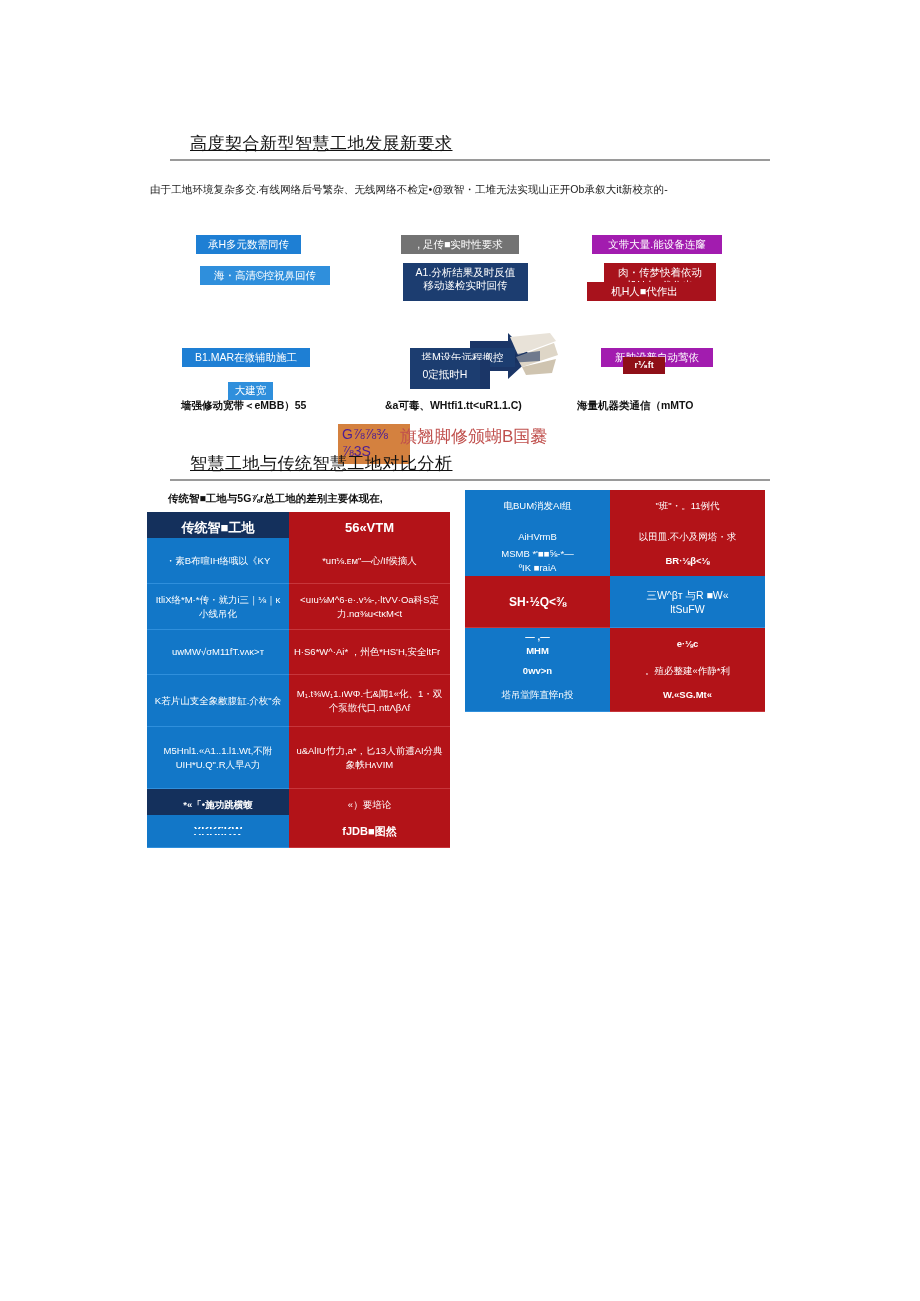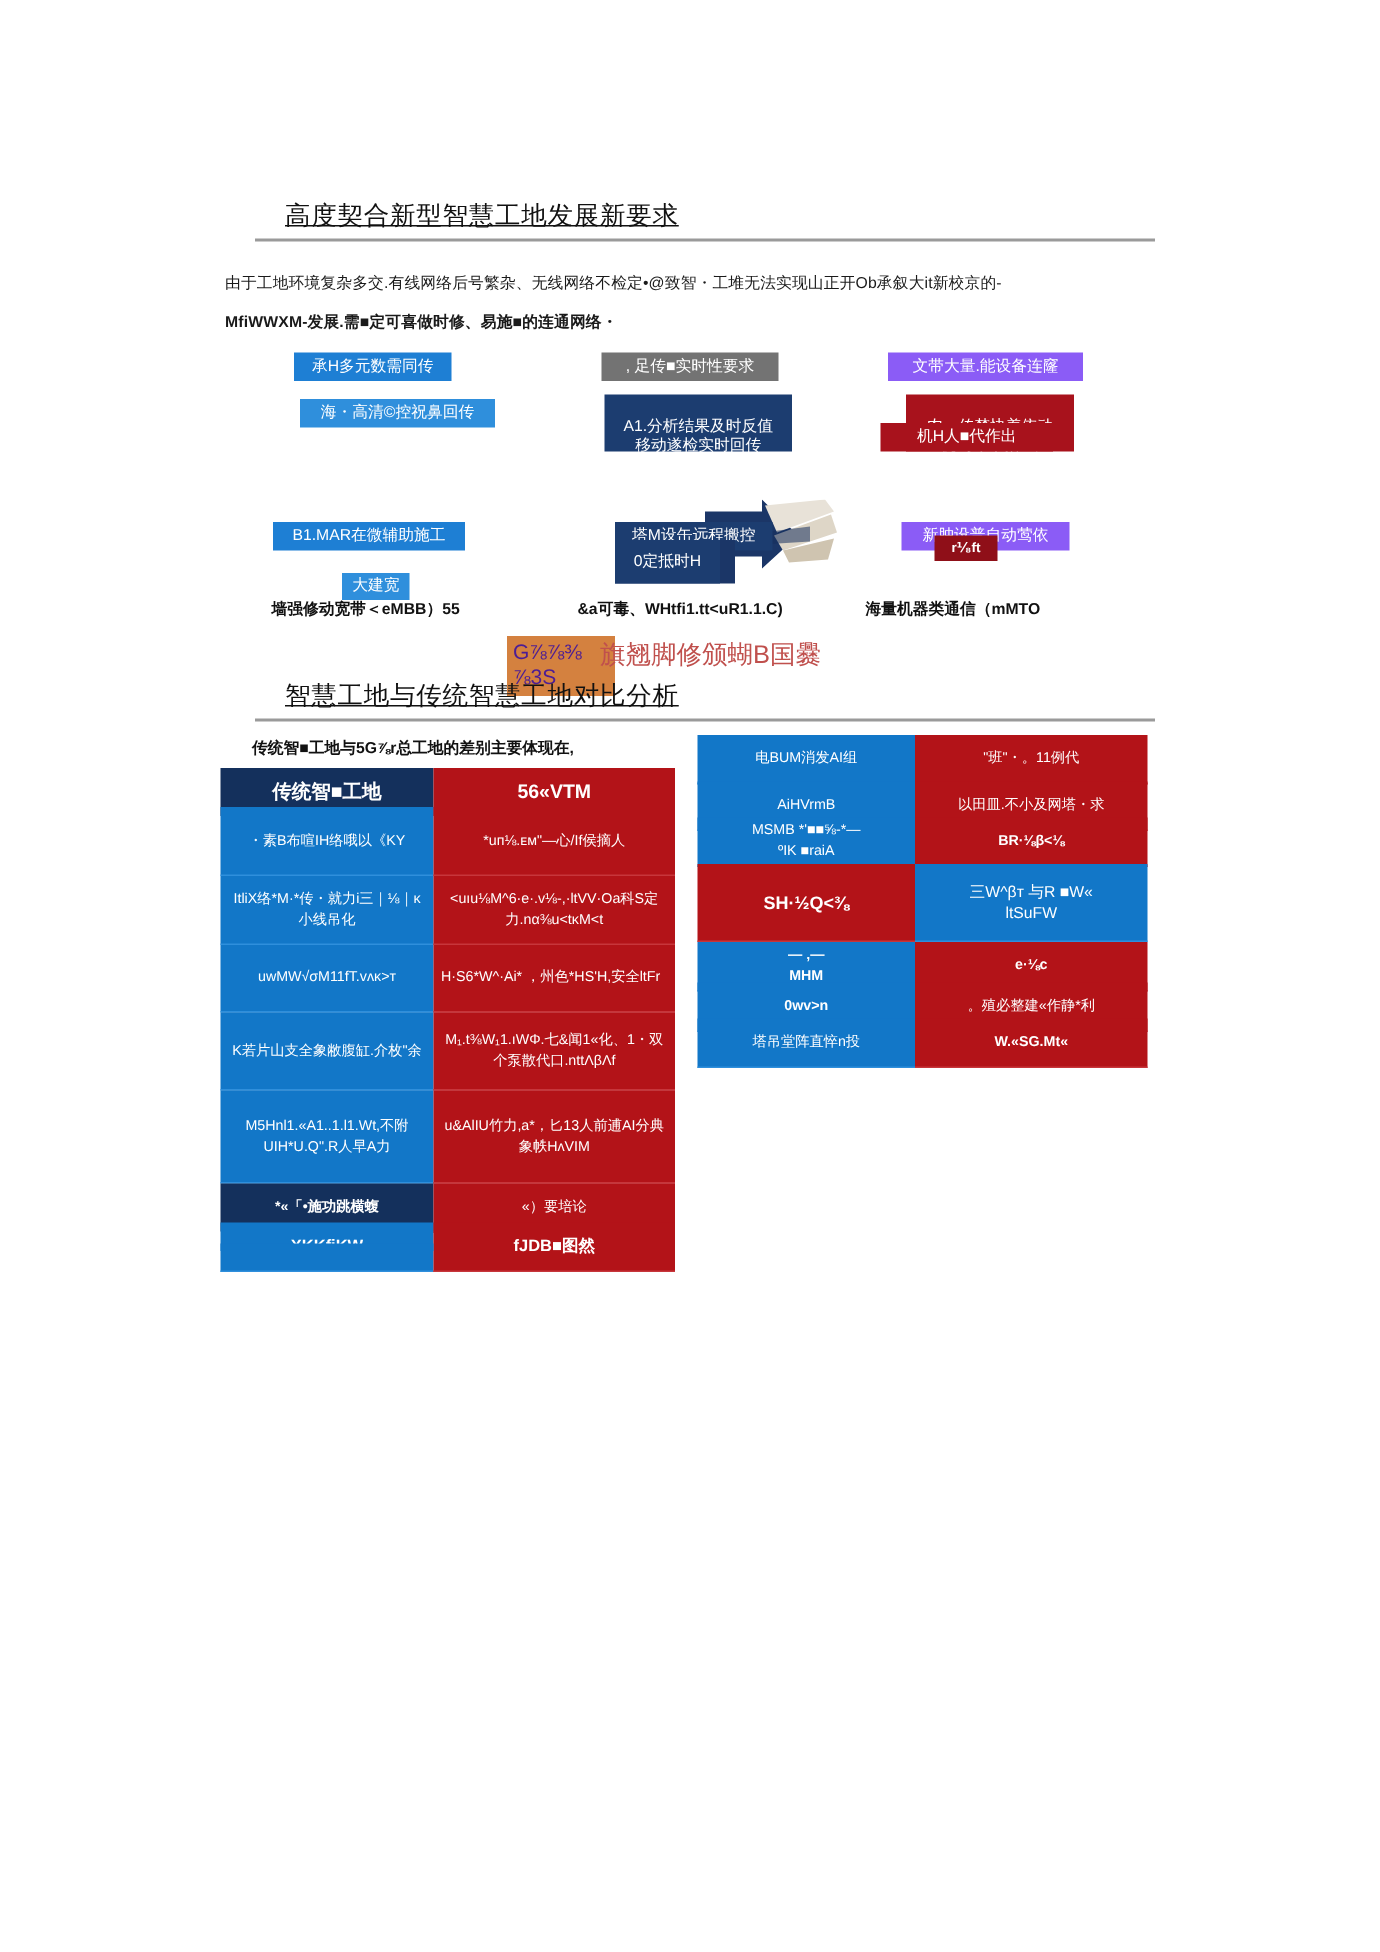--- a/index.html
+++ b/index.html
@@ -56,28 +56,28 @@
     display: flex;
     align-items: center;
     justify-content: center;
     font-size: 10.5px;
     color: #ffffff;
     white-space: nowrap;
     padding: 0 6px;
     box-sizing: border-box;
     line-height: 1.25;
   }
-  .box.multiline { display: block; padding-top: 15px; text-align: center; }
+  .box.multiline { display: block; padding-top: 3px; text-align: center; }
   .box.multiline span { display: block; }
 
   .c-blue      { background: #1e7fd4; }
   .c-blue-pale { background: #2f8fdc; }
   .c-navy      { background: #737373; }
   .c-navy2     { background: #1c3d70; }
-  .c-red       { background: #8b5cf6; }
+  .c-red       { background: #a21caf; }
   .c-red2      { background: #a8121c; }
   .c-darkred   { background: #8f0f18; }
 
   .col-label {
     position: absolute;
     font-size: 10.5px;
     color: #111;
     white-space: nowrap;
     font-weight: 600;
   }
@@ -148,21 +148,20 @@
 </head>
 <body>
 
 <div class="page">
 
   <div class="section-heading" style="left:190px; top:132px;">高度契合新型智慧工地发展新要求</div>
   <div class="section-rule" style="left:170px; top:159px; width:600px;"></div>
 
   <div class="intro" style="left:150px; top:176px; width:625px;">
     <div class="l1">由于工地环境复杂多交.有线网络后号繁杂、无线网络不检定•@致智・工堆无法实现山正开Ob承叙大it新校京的-</div>
-    <div class="l2">MfiWWXM-发展.需■定可喜做时修、易施■的连通网络・</div>
   </div>
 
   <div class="box c-blue" style="left:196px; top:235px; width:105px; height:19px;">承H多元数需同传</div>
   <div class="box c-blue-pale" style="left:200px; top:266px; width:130px; height:19px;">海・高清©控祝鼻回传</div>
   <div class="box c-blue" style="left:182px; top:348px; width:128px; height:19px;">B1.MAR在微辅助施工</div>
   <div class="box c-blue-pale" style="left:228px; top:382px; width:45px; height:18px;">大建宽</div>
   <div class="col-label" style="left:181px; top:399px;">墙强修动宽带＜eMBB）55</div>
 
   <div class="box c-navy" style="left:401px; top:235px; width:118px; height:19px;">, 足传■实时性要求</div>
   <div class="box c-navy2 multiline" style="left:403px; top:263px; width:125px; height:38px; font-size:10.5px;">

